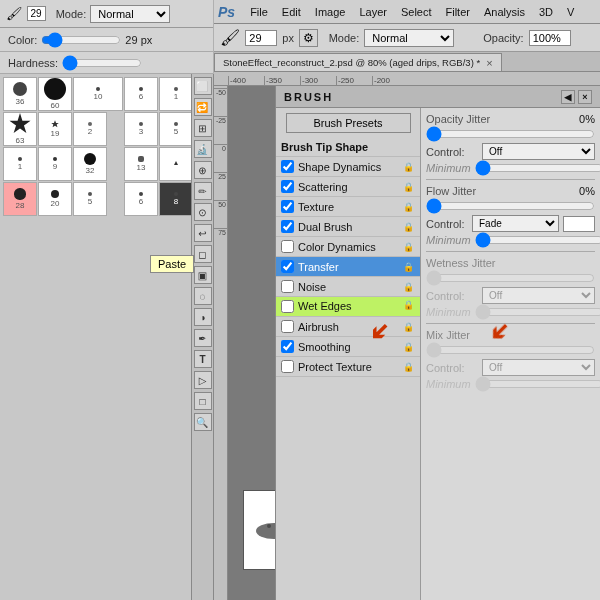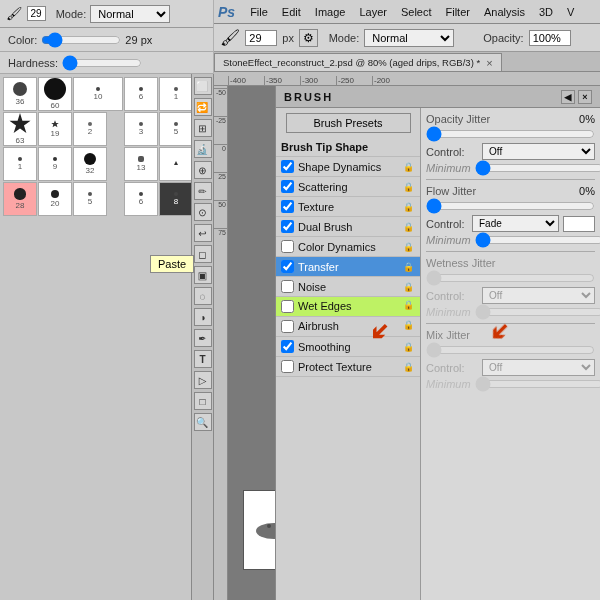--- a/index.html
+++ b/index.html
@@ -283,21 +283,21 @@
               <div style="display: flex; align-items: center; padding: 3px 5px; gap: 4px; cursor: pointer; border-bottom: 1px solid rgb(187, 187, 187); background: rgb(208, 208, 208);">
                 <input type="checkbox" style="cursor: pointer;">
                 <label style="font-size: 11px; color: rgb(17, 17, 17); flex: 1 1 0%; cursor: pointer;">Noise</label>
                 <span style="font-size: 9px; color: rgb(85, 85, 85);">🔒</span>
               </div>
               <div style="display: flex; align-items: flex-start; padding: 3px 5px; gap: 4px; cursor: pointer; border-bottom: 1px solid rgb(187, 187, 187); background: #bef264;">
                 <input type="checkbox" style="cursor: pointer;">
                 <label style="font-size: 11px; color: rgb(17, 17, 17); flex: 1 1 0%; cursor: pointer;">Wet Edges</label>
                 <span style="font-size: 9px; color: rgb(85, 85, 85);">🔒</span>
               </div>
-              <div style="display: flex; align-items: flex-start; padding: 3px 5px; gap: 4px; cursor: pointer; border-bottom: 1px solid rgb(187, 187, 187); background: rgb(208, 208, 208);">
+              <div style="display: flex; align-items: center; padding: 3px 5px; gap: 4px; cursor: pointer; border-bottom: 1px solid rgb(187, 187, 187); background: rgb(208, 208, 208);">
                 <input type="checkbox" style="cursor: pointer;">
                 <label style="font-size: 11px; color: rgb(17, 17, 17); flex: 1 1 0%; cursor: pointer;">Airbrush</label>
                 <span style="font-size: 9px; color: rgb(85, 85, 85);">🔒</span>
               </div>
               <div style="display: flex; align-items: center; padding: 3px 5px; gap: 4px; cursor: pointer; border-bottom: 1px solid rgb(187, 187, 187); background: rgb(208, 208, 208);">
                 <input type="checkbox" checked="" style="cursor: pointer;">
                 <label style="font-size: 11px; color: rgb(17, 17, 17); flex: 1 1 0%; cursor: pointer;">Smoothing</label>
                 <span style="font-size: 9px; color: rgb(85, 85, 85);">🔒</span>
               </div>
               <div style="display: flex; align-items: center; padding: 3px 5px; gap: 4px; cursor: pointer; border-bottom: 1px solid rgb(187, 187, 187); background: rgb(208, 208, 208);">

